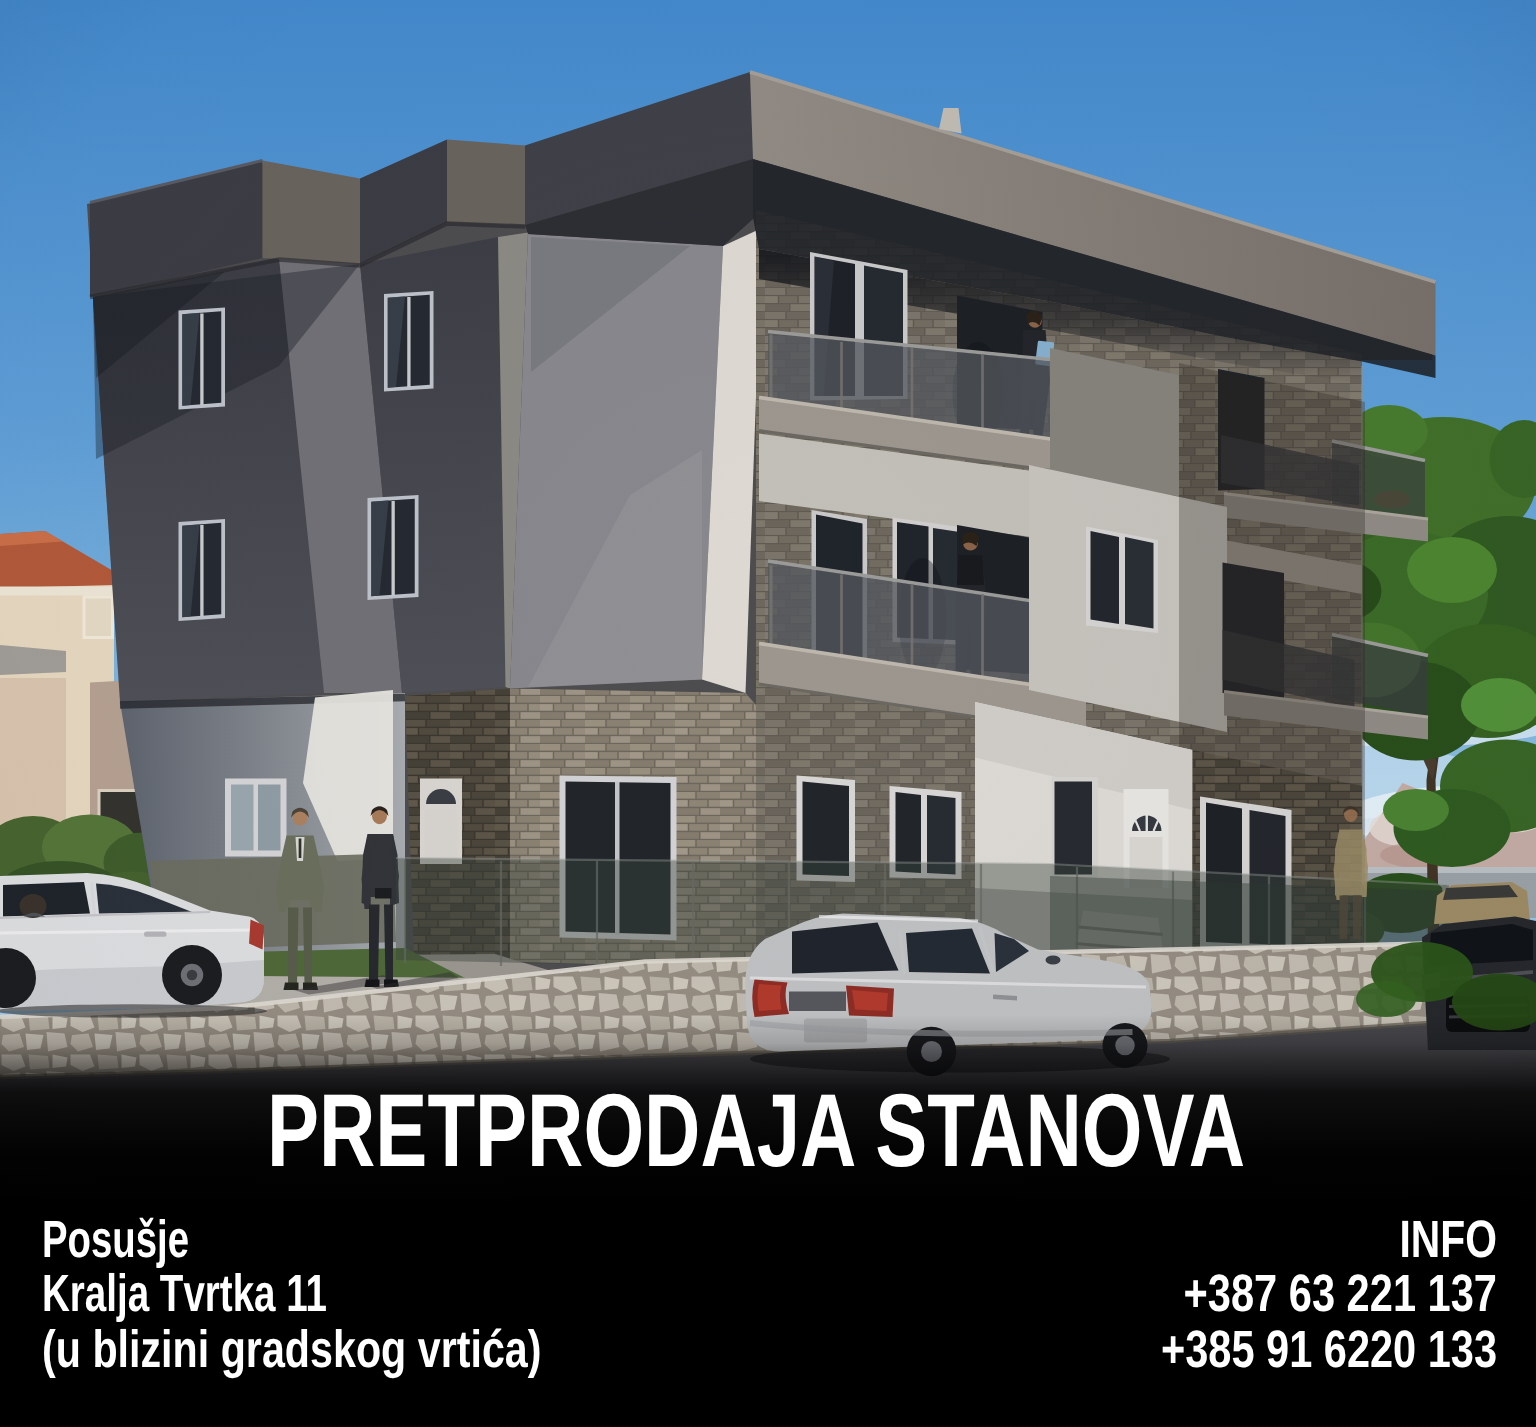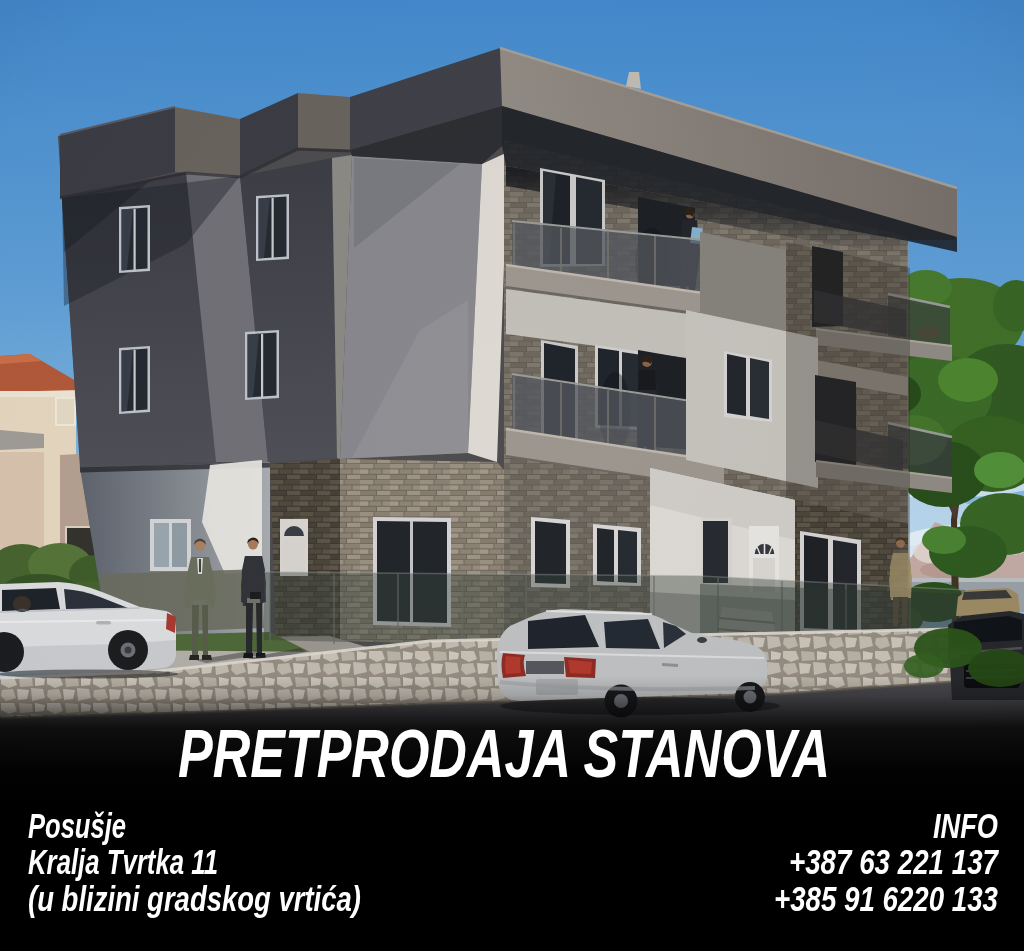--- a/index.html
+++ b/index.html
@@ -1,16 +1,16 @@
 <!DOCTYPE html>
 <html><head>
 <meta charset="utf-8">
 <style>
   html,body{margin:0;padding:0;background:#000;}
-  #stage{position:relative;width:1024px;height:951px;overflow:hidden;font-family:"Liberation Sans",sans-serif;font-style:italic;}
+  #stage{position:relative;width:1024px;height:951px;overflow:hidden;font-family:"Liberation Sans",sans-serif;}
   svg{display:block}
 </style>
 </head>
 <body>
 <div id="stage">
 <svg width="1024" height="951" viewBox="0 0 1024 951" xmlns="http://www.w3.org/2000/svg">
 <defs>
   <linearGradient id="sky" x1="0" y1="0" x2="0" y2="1">
     <stop offset="0" stop-color="#4389cc"></stop>
     <stop offset="0.38" stop-color="#5f9ed6"></stop>

